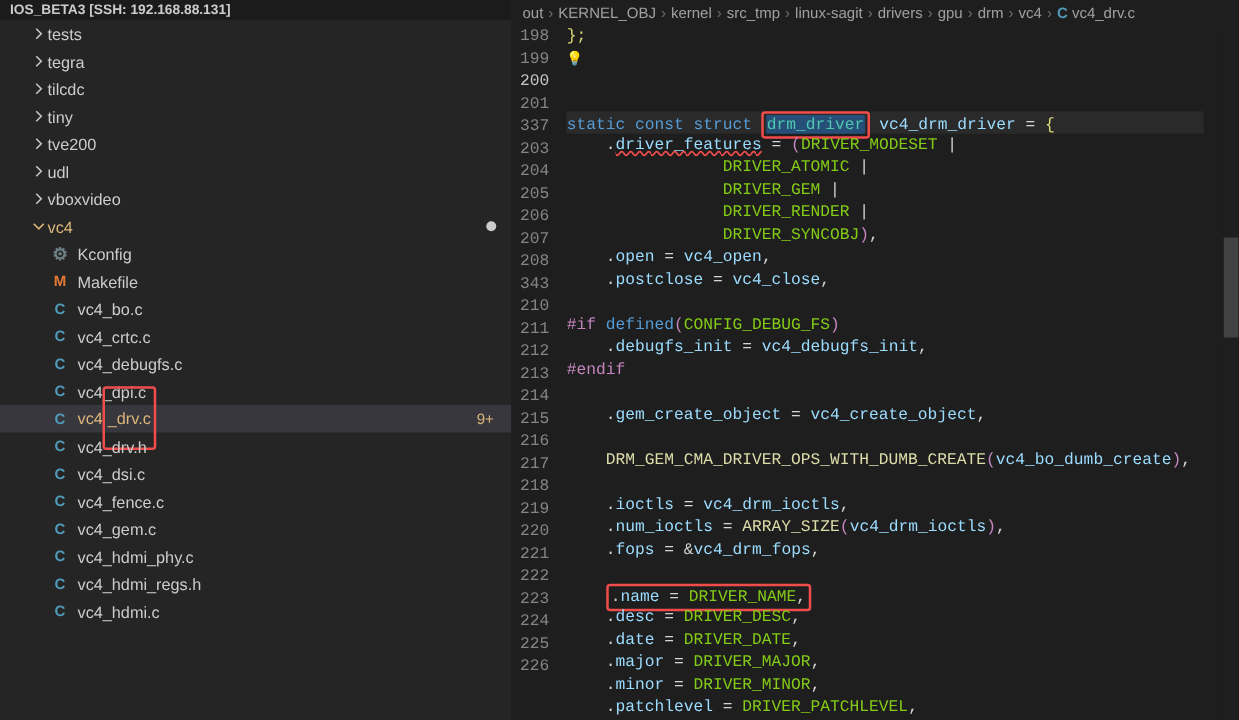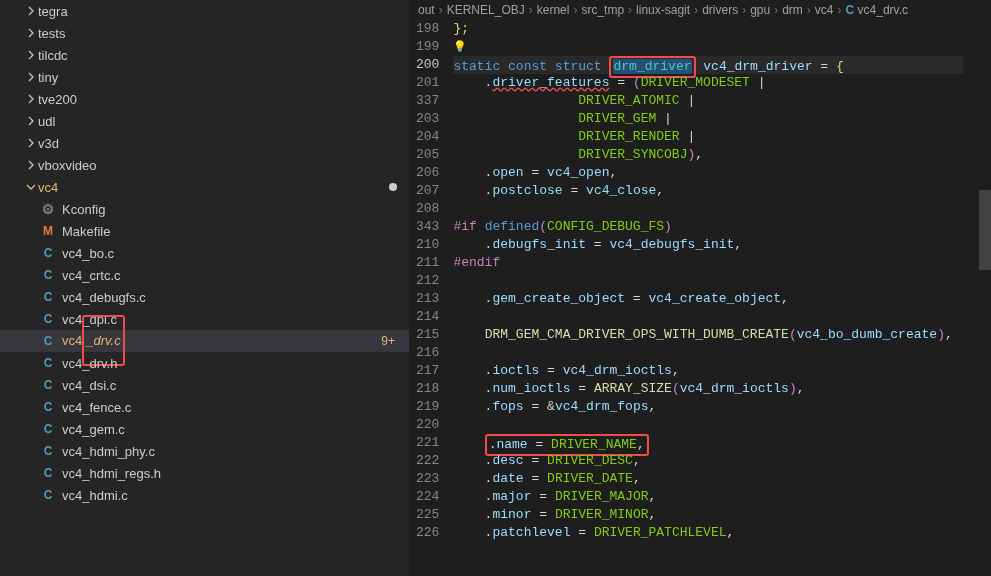--- a/index.html
+++ b/index.html
@@ -83,21 +83,20 @@
   .badge {
     margin-left: auto;
     margin-right: 14px;
     font-size: 12px;
   }
   .hl-box-file {
     border: 2px solid #f14c4c;
     border-radius: 3px;
     padding: 16px 2px;
     line-height: 16px;
-    font-style: italic;
   }
   .editor {
     flex: 1;
     display: flex;
     flex-direction: column;
     background: #1e1e1e;
     overflow: hidden;
   }
   .breadcrumbs {
     display: flex;
@@ -130,21 +129,21 @@
     user-select: none;
     background: #1e1e1e;
   }
   .gutter .ln.current { color: #c6c6c6; }
   .code {
     white-space: pre;
     flex: 1;
     padding-right: 12px;
   }
   .code .line { height: 18px; }
-  .code .line.current { background: #2a2a2a; }
+  .code .line.current { background: #2a2a2a; margin-top: 33px; }
   .tk-key { color: #569cd6; }
   .tk-type { color: #4ec9b0; }
   .tk-var { color: #9cdcfe; }
   .tk-op { color: #d4d4d4; }
   .tk-brace { color: #dddd77; }
   .tk-paren { color: #c586c0; }
   .tk-macro { color: #84cc16; }
   .tk-func { color: #dcdcaa; }
   .tk-pre { color: #c586c0; }
   .tk-prefunc { color: #569cd6; }
@@ -162,43 +161,44 @@
   .scrollbar-v { width:12px; background:#1e1e1e; }
   .scrollbar-v .thumb { background:#424242; height:80px; margin-top:170px; }
   .bulb { color:#ffcc00; font-size:11px; }
   .minimap { width:4px; background:#1e1e1e; }
 </style>
 </head>
 <body>
 
 <div class="main">
   <div class="sidebar">
+    <div class="sidebar-header">IOS_BETA3 [SSH: 192.168.88.131]</div>
     <div id="folders">
         <div class="tree-item folder">
           <span class="chev">
             <svg width="10" height="10" viewBox="0 0 10 10">
               <path d="M3 1 L7 5 L3 9" stroke="#c5c5c5" stroke-width="1.3" fill="none"></path>
             </svg>
           </span>
+          <span>tests</span>
+        </div>
+        <div class="tree-item folder">
+          <span class="chev">
+            <svg width="10" height="10" viewBox="0 0 10 10">
+              <path d="M3 1 L7 5 L3 9" stroke="#c5c5c5" stroke-width="1.3" fill="none"></path>
+            </svg>
+          </span>
           <span>tegra</span>
         </div>
         <div class="tree-item folder">
           <span class="chev">
             <svg width="10" height="10" viewBox="0 0 10 10">
               <path d="M3 1 L7 5 L3 9" stroke="#c5c5c5" stroke-width="1.3" fill="none"></path>
             </svg>
           </span>
-          <span>tests</span>
-        </div>
-        <div class="tree-item folder">
-          <span class="chev">
-            <svg width="10" height="10" viewBox="0 0 10 10">
-              <path d="M3 1 L7 5 L3 9" stroke="#c5c5c5" stroke-width="1.3" fill="none"></path>
-            </svg>
-          </span>
           <span>tilcdc</span>
         </div>
         <div class="tree-item folder">
           <span class="chev">
             <svg width="10" height="10" viewBox="0 0 10 10">
               <path d="M3 1 L7 5 L3 9" stroke="#c5c5c5" stroke-width="1.3" fill="none"></path>
             </svg>
           </span>
           <span>tiny</span>
         </div>
@@ -210,28 +210,20 @@
           </span>
           <span>tve200</span>
         </div>
         <div class="tree-item folder">
           <span class="chev">
             <svg width="10" height="10" viewBox="0 0 10 10">
               <path d="M3 1 L7 5 L3 9" stroke="#c5c5c5" stroke-width="1.3" fill="none"></path>
             </svg>
           </span>
           <span>udl</span>
-        </div>
-        <div class="tree-item folder">
-          <span class="chev">
-            <svg width="10" height="10" viewBox="0 0 10 10">
-              <path d="M3 1 L7 5 L3 9" stroke="#c5c5c5" stroke-width="1.3" fill="none"></path>
-            </svg>
-          </span>
-          <span>v3d</span>
         </div>
         <div class="tree-item folder">
           <span class="chev">
             <svg width="10" height="10" viewBox="0 0 10 10">
               <path d="M3 1 L7 5 L3 9" stroke="#c5c5c5" stroke-width="1.3" fill="none"></path>
             </svg>
           </span>
           <span>vboxvideo</span>
         </div>
       </div>

